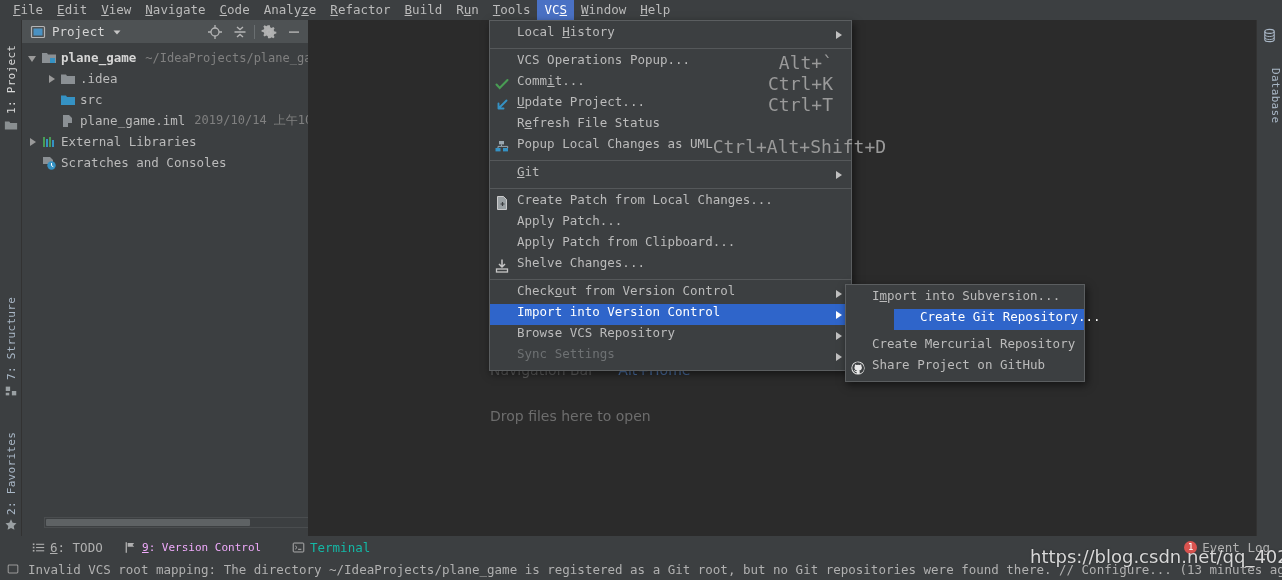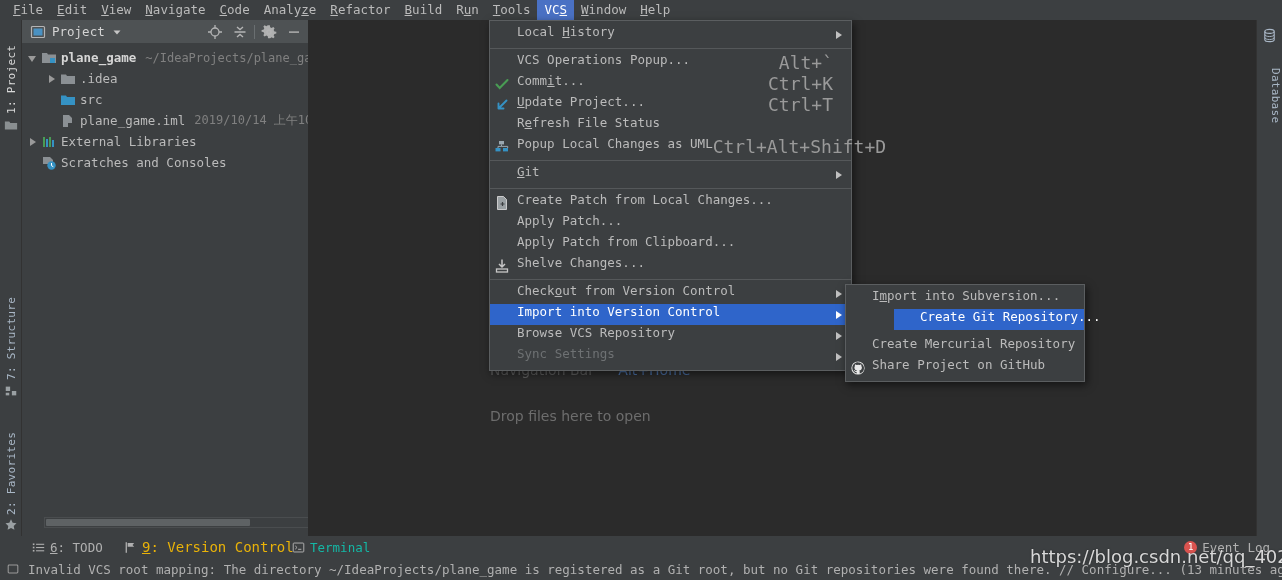--- a/index.html
+++ b/index.html
@@ -421,21 +421,21 @@
           <rect x="5" y="7.4" width="10" height="1.3" fill="#b0b0b0"></rect>
           <rect x="5" y="11.4" width="10" height="1.3" fill="#b0b0b0"></rect>
         </svg>
         <span style="font-size: 12.5px; color: rgb(176, 176, 176); white-space: nowrap;"><span class="mn">6</span>: TODO</span>
       </div>
       <div style="position: absolute; left: 124px; top: 0px; height: 22px; display: flex; align-items: center;">
         <svg viewBox="0 0 16 16" style="width:13px;height:13px;margin-right:5px;">
           <rect x="2" y="1.5" width="1.6" height="13" fill="#b0b0b0"></rect>
           <path d="M4.5 2.5h8l-2 2.3 2 2.3h-8z" fill="#b0b0b0"></path>
         </svg>
-        <span style="font-size: 14px; color: #eab308; white-space: nowrap;"><span class="mn">9</span>: Version Control</span>
+        <span style="font-size: 11px; color: #f0abfc; white-space: nowrap;"><span class="mn">9</span>: Version Control</span>
       </div>
       <div style="position: absolute; left: 292px; top: 0px; height: 22px; display: flex; align-items: center;">
         <svg viewBox="0 0 16 16" style="width:13px;height:13px;margin-right:5px;">
           <rect x="1.5" y="2.5" width="13" height="11" rx="1" fill="none" stroke="#b0b0b0" stroke-width="1.2"></rect>
           <path d="M4 6l2.2 2L4 10" stroke="#b0b0b0" stroke-width="1.2" fill="none"></path>
           <rect x="7.5" y="9.6" width="4" height="1.2" fill="#b0b0b0"></rect>
         </svg>
         <span style="font-size: 12.5px; color: #14b8a6; white-space: nowrap;">Terminal</span>
       </div>
       <div style="position: absolute; right: 12px; top: 0px; height: 22px; display: flex; align-items: center;">

